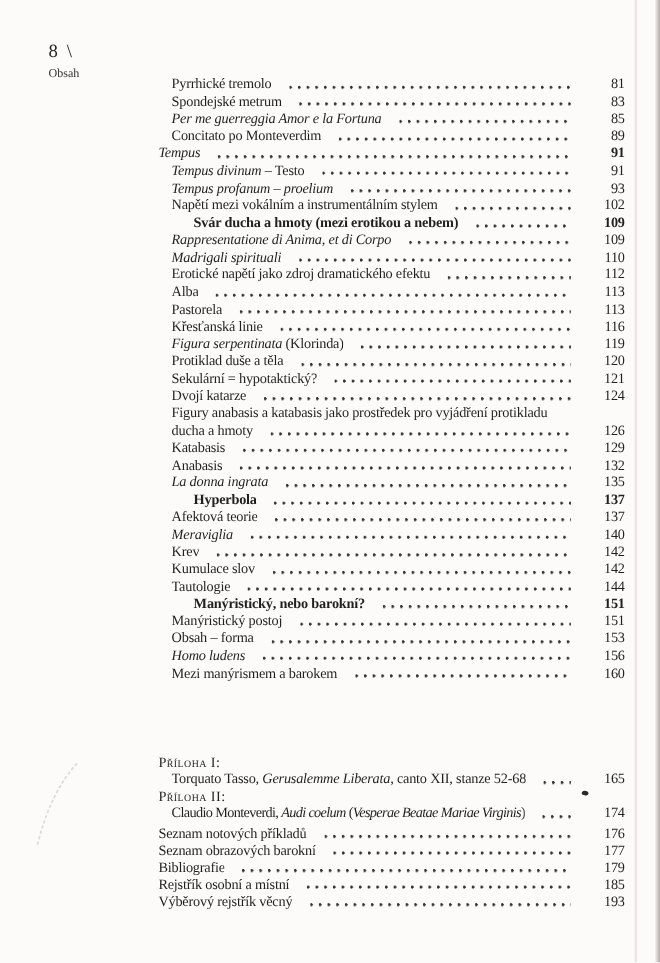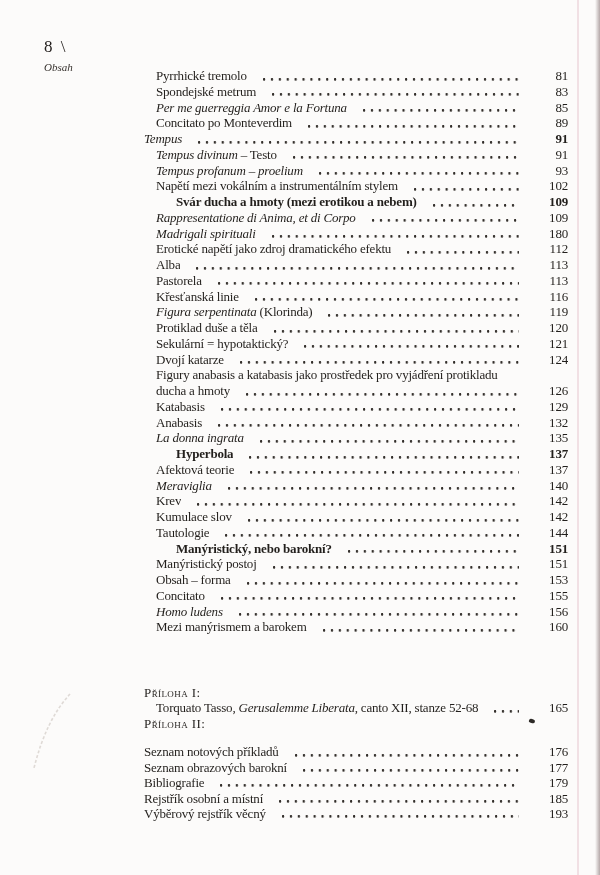--- a/index.html
+++ b/index.html
@@ -8,21 +8,21 @@
     background:#fcfbfa;
     font-family:"Liberation Serif","DejaVu Serif",serif;
     color:#221f1c;
   }
   .header-pagenum {
     position:absolute; left:44px; top:37px;
     font-size:17px; letter-spacing:2px; color:#262220;
   }
   .header-label {
     position:absolute; left:44px; top:61px;
-    font-size:11px; font-style:italic; color:#38332f;text-align:right;
+    font-size:11px; color:#38332f;text-align:right;
   }
   .toc { position:absolute; left:144px; width:424px; }
   #toc-main { top:68px; }
   #toc-appendix { top:685px; }
   .row {
     display:flex; align-items:baseline;
     height:15.76px; line-height:15.76px;
     font-size:13px; letter-spacing:-0.2px;
     white-space:nowrap; overflow:hidden;gap:12px;
   }
@@ -115,21 +115,21 @@
 
   <div class="row indent">
     <span class="label"><span class="seg-italic">Rappresentatione di Anima, et di Corpo</span></span>
     <span class="leader"></span>
     <span class="pagenum">109</span>
   </div>
 
   <div class="row indent">
     <span class="label"><span class="seg-italic">Madrigali spirituali</span></span>
     <span class="leader"></span>
-    <span class="pagenum">180</span>
+    <span class="pagenum">110</span>
   </div>
 
   <div class="row indent">
     <span class="label"><span class="seg-roman">Erotické napětí jako zdroj dramatického efektu</span></span>
     <span class="leader"></span>
     <span class="pagenum">112</span>
   </div>
 
   <div class="row indent">
     <span class="label"><span class="seg-roman">Alba</span></span>
@@ -251,25 +251,20 @@
     <span class="pagenum">151</span>
   </div>
 
   <div class="row indent">
     <span class="label"><span class="seg-roman">Obsah – forma</span></span>
     <span class="leader"></span>
     <span class="pagenum">153</span>
   </div>
 
 
-  <div class="row indent">
-    <span class="label"><span class="seg-roman">Concitato</span></span>
-    <span class="leader"></span>
-    <span class="pagenum">155</span>
-  </div>
 
   <div class="row indent">
     <span class="label"><span class="seg-italic">Homo ludens</span></span>
     <span class="leader"></span>
     <span class="pagenum">156</span>
   </div>
 
   <div class="row indent">
     <span class="label"><span class="seg-roman">Mezi manýrismem a barokem</span></span>
     <span class="leader"></span>
@@ -286,22 +281,27 @@
     <span class="label"><span class="seg-roman">Torquato Tasso, </span><span class="seg-italic">Gerusalemme Liberata</span><span class="seg-roman">, canto XII, stanze 52-68</span></span>
     <span class="leader"></span>
     <span class="pagenum">165</span>
   </div>
 
   <div class="row">
     <span class="label"><span class="seg-smallcaps">Příloha II:</span></span>
 
   </div>
 
-
-  <div class="row" style="margin-top: 13px;">
+  <div class="row indent tight">
+    <span class="label"><span class="seg-roman">Claudio Monteverdi, </span><span class="seg-italic">Audi coelum</span><span class="seg-roman"> (</span><span class="seg-italic">Vesperae Beatae Mariae Virginis</span><span class="seg-roman">)</span></span>
+    <span class="leader"></span>
+    <span class="pagenum">174</span>
+  </div>
+
+  <div class="row" style="margin-top: 3px;">
     <span class="label"><span class="seg-roman">Seznam notových příkladů</span></span>
     <span class="leader"></span>
     <span class="pagenum">176</span>
   </div>
 
   <div class="row">
     <span class="label"><span class="seg-roman">Seznam obrazových barokní</span></span>
     <span class="leader"></span>
     <span class="pagenum">177</span>
   </div>

